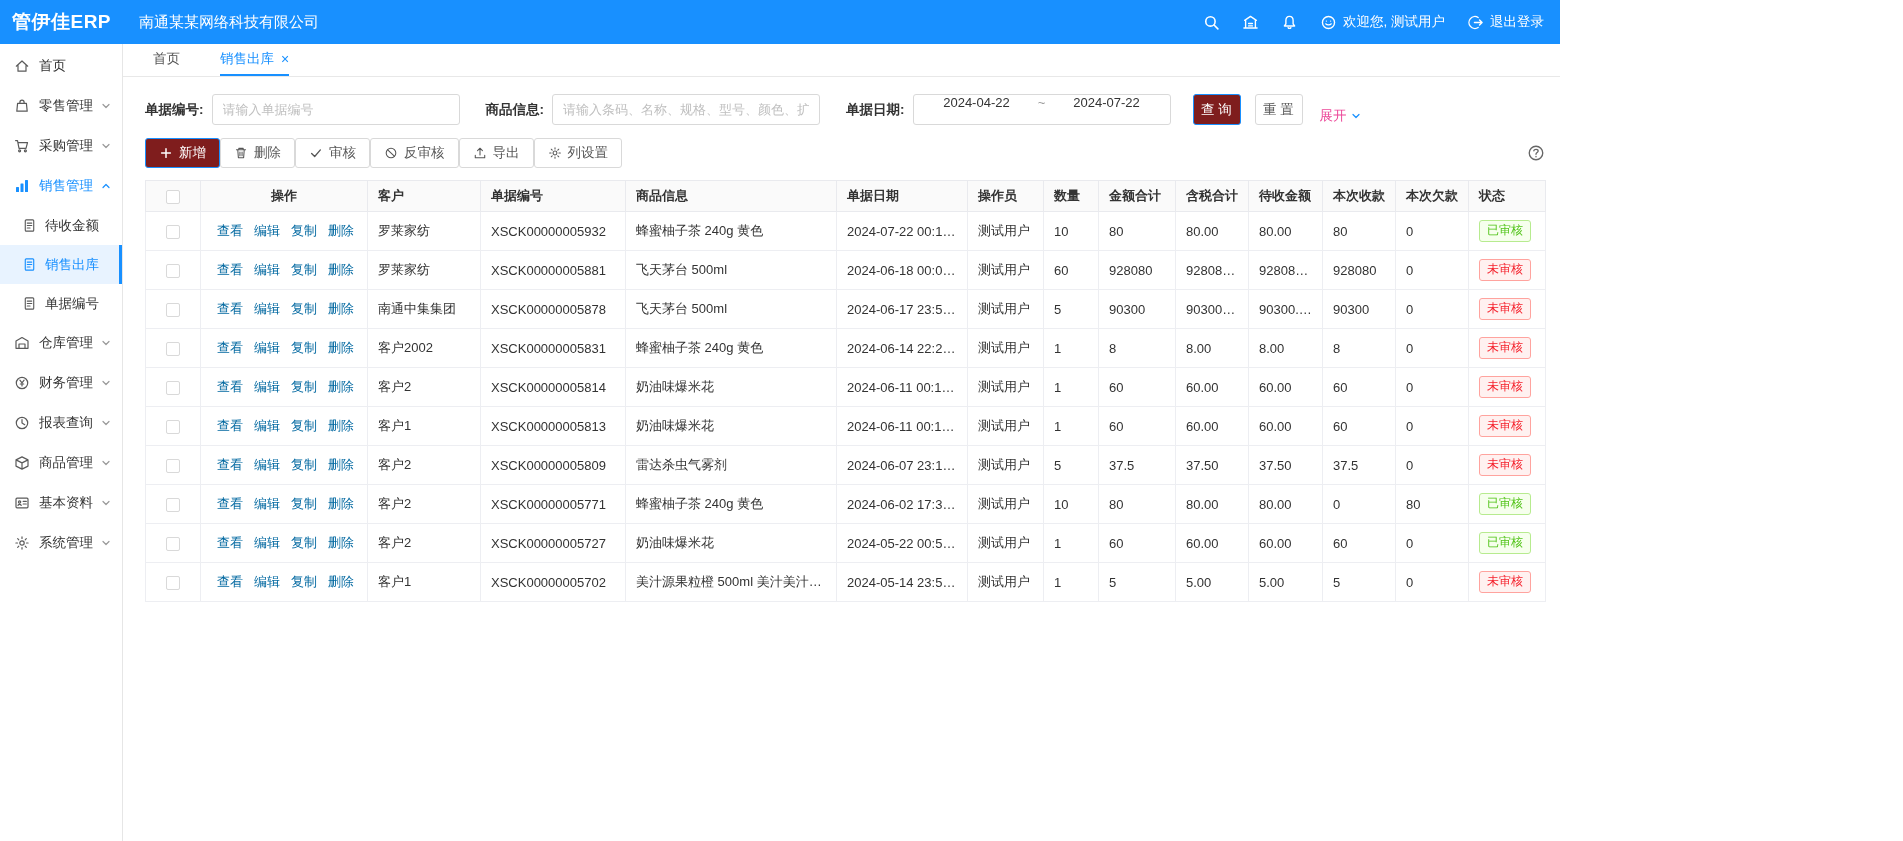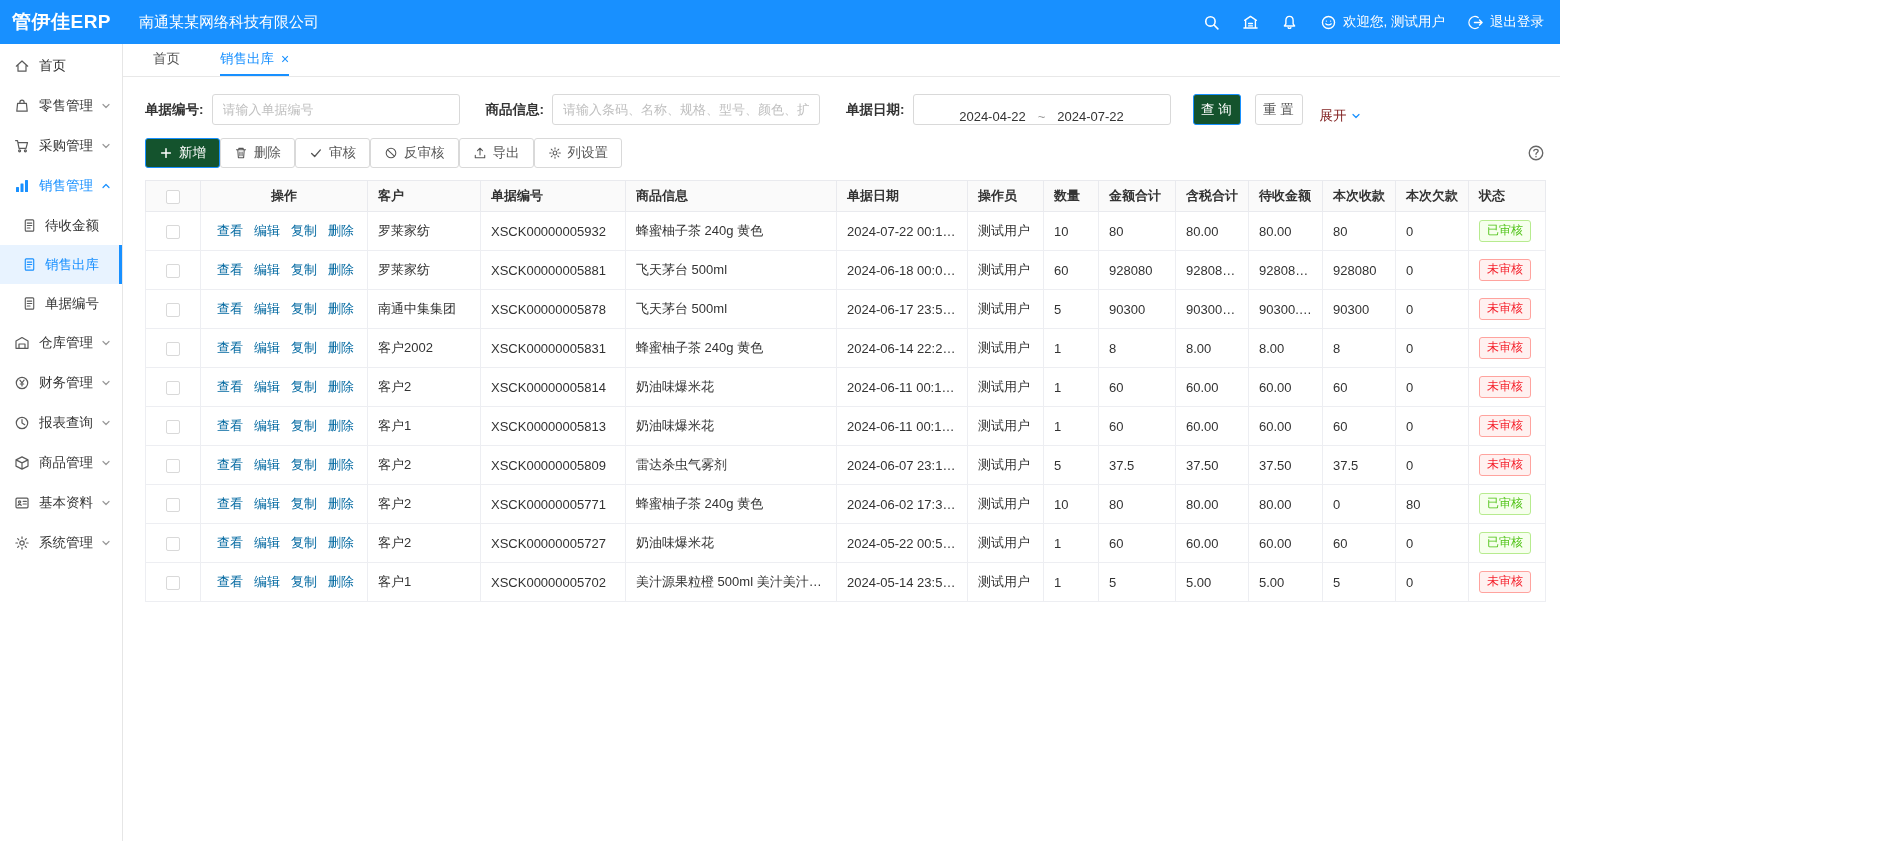--- a/index.html
+++ b/index.html
@@ -37,27 +37,27 @@
   .tab-close { font-size:14px; line-height:1; cursor:pointer; }
 
   
   .content-top { background:#fff; padding:0 14px 0 22px; }
   .filters { display:flex; align-items:center; padding-top:17px; }
   .f-label { font-size:13.5px; font-weight:bold; color:#333; margin-right:8px; white-space:nowrap; }
   .f-input { height:31px; border:1px solid #d9d9d9; border-radius:3px; padding:0 10px; font-size:13px; color:#333; outline:none; }
   .f-input::placeholder { color:#bfbfbf; }
   .in-doc { width:248px; margin-right:26px; }
   .in-prod { width:268px; margin-right:26px; }
-  .date-box { width:258px; height:31px; border:1px solid #d9d9d9; border-radius:3px; display:flex; align-items:flex-end; justify-content:center; gap:12px; font-size:13px; color:#333; margin-right:22px; cursor:pointer; }
+  .date-box { width:258px; height:31px; border:1px solid #d9d9d9; border-radius:3px; display:flex; align-items:flex-start; justify-content:center; gap:28px; font-size:13px; color:#333; margin-right:22px; cursor:pointer; }
   .date-sep { color:#999; }
   .btn { height:31px; border-radius:3px; font-size:13.5px; display:inline-flex; align-items:center; justify-content:center; cursor:pointer; border:1px solid #d9d9d9; background:#fff; color:#555; }
-  .btn-primary { background:#14532d; border-color:#1890ff; color:#fff;text-align:right; }
+  .btn-primary { background:#7f1d1d; border-color:#1890ff; color:#fff;text-align:right; }
   .btn-query { width:48px; margin-right:14px; }
   .btn-reset { width:48px; margin-right:17px; }
-  .expand-link { color:#7f1d1d; font-size:13.5px; display:flex; align-items:center; gap:3px; cursor:pointer;margin-top:13px; }
+  .expand-link { color:#ec4899; font-size:13.5px; display:flex; align-items:center; gap:3px; cursor:pointer;margin-top:13px; }
   .expand-link .nav-caret { color:#1890ff; }
 
   .toolbar { display:flex; align-items:center; margin-top:13px; width:1400px; }
   .tbtn { height:30px; padding:0 13px; gap:6px; }
   .tbtn .bic { width:14px; height:14px; display:inline-flex; }
   .tb-help { margin-left:auto; width:18px; height:18px; color:#666; cursor:pointer; }
 
   
   table.grid { border-collapse:collapse; table-layout:fixed; width:1400px; margin-top:12px; background:#fff; }
   .grid th { background:#fafafa; border:1px solid #e9eaee; height:31px; font-size:13px; font-weight:bold; color:#333; padding:0 10px; text-align:left; white-space:nowrap; }

